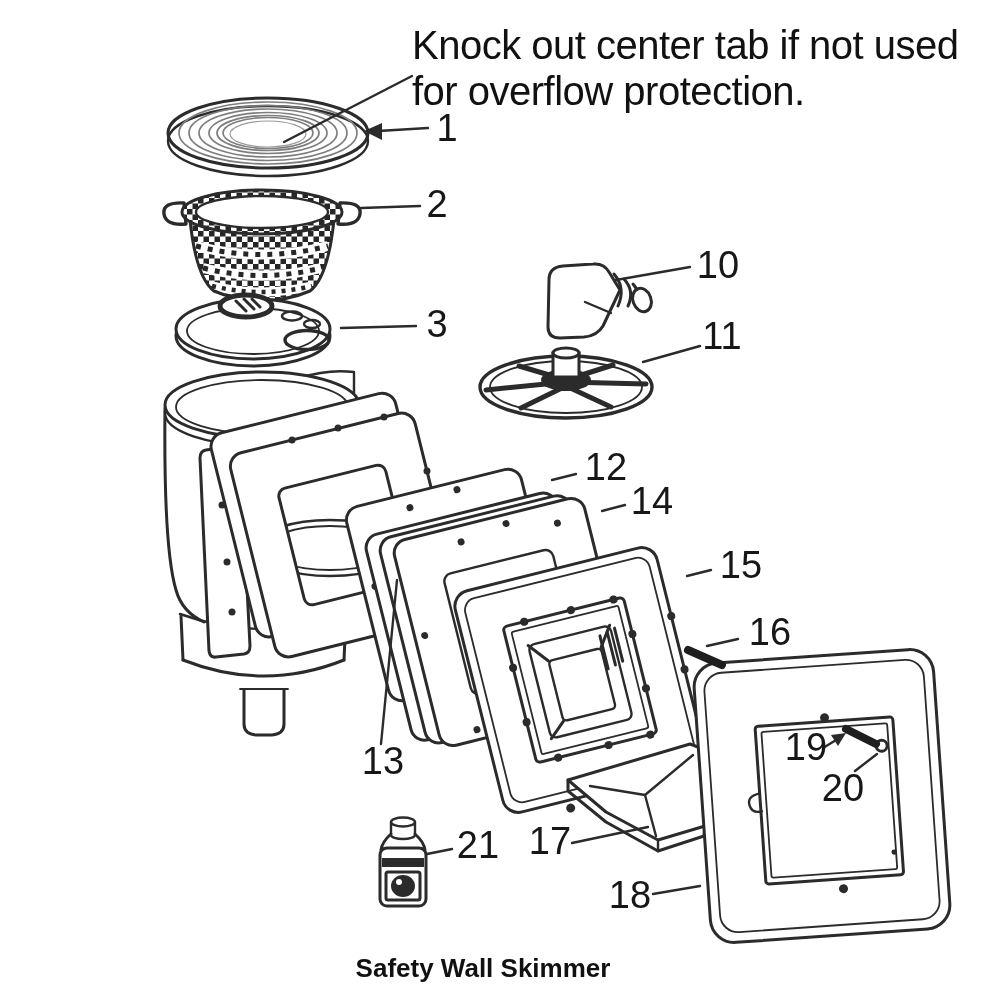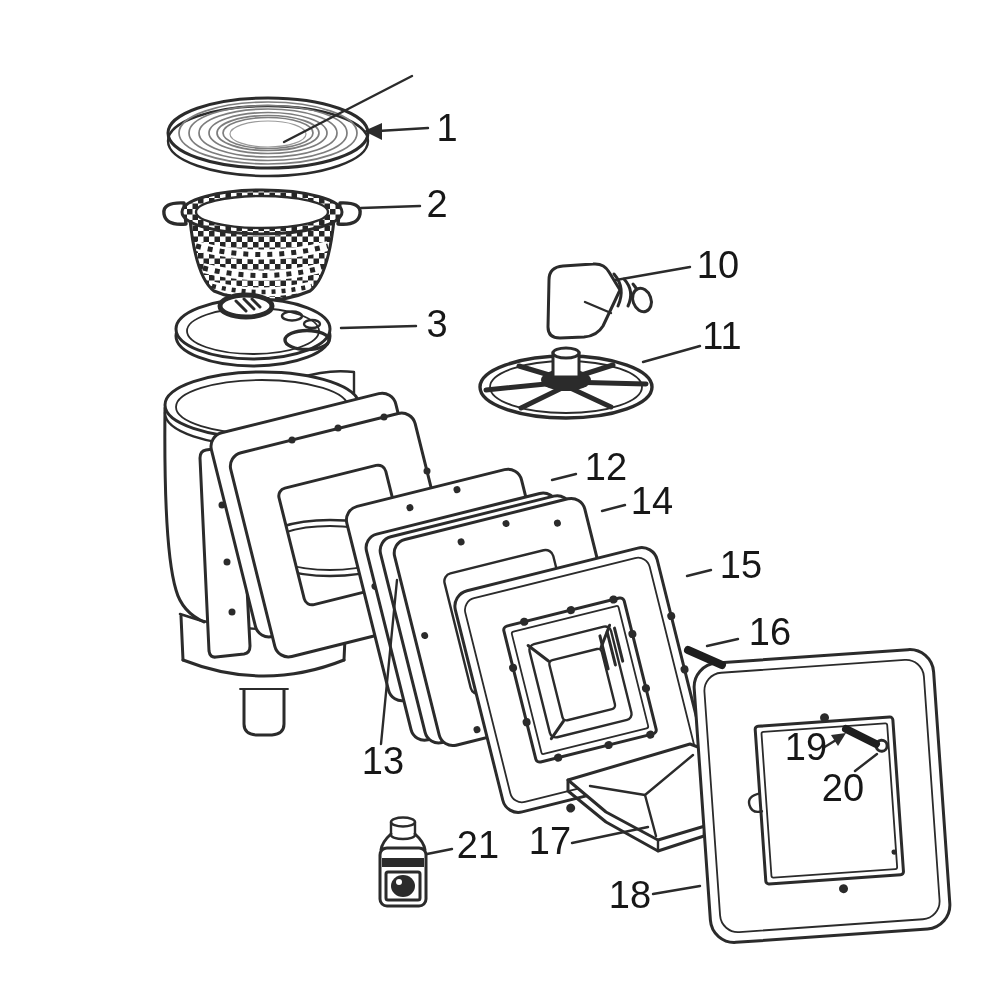--- a/index.html
+++ b/index.html
@@ -264,14 +264,16 @@
     <text class="lbl" x="741" y="578">15</text>
     <text class="lbl" x="770" y="645">16</text>
     <text class="lbl" x="550" y="854">17</text>
     <text class="lbl" x="630" y="908">18</text>
     <text class="lbl" x="806" y="760">19</text>
     <text class="lbl" x="843" y="801">20</text>
     <text class="lbl" x="478" y="858">21</text>
   </g>
 </svg>
 
+<div class="annotation">Knock out center tab if not used for overflow protection.</div>
+<div class="caption">Safety Wall Skimmer</div>
 
 </div>
 
 </body></html>

